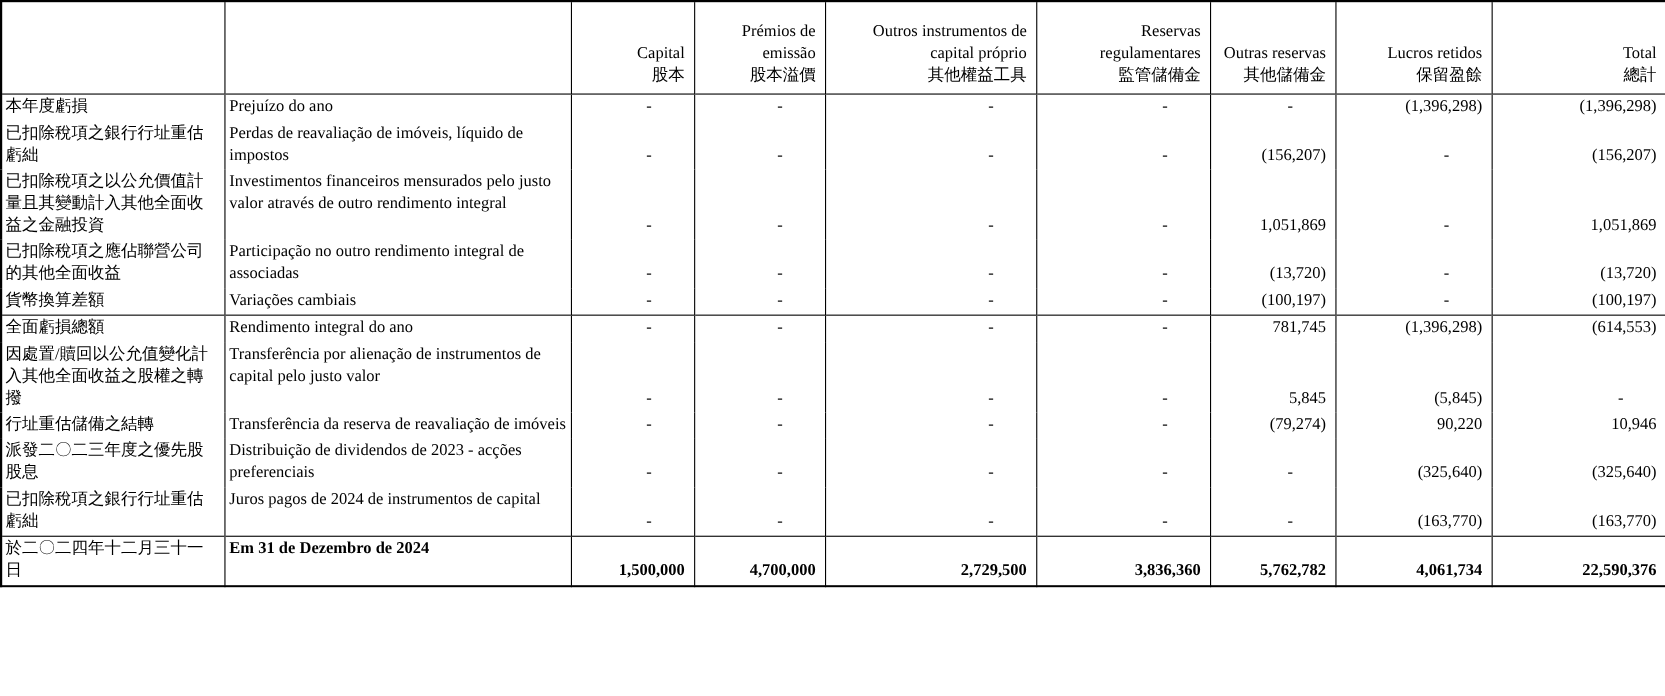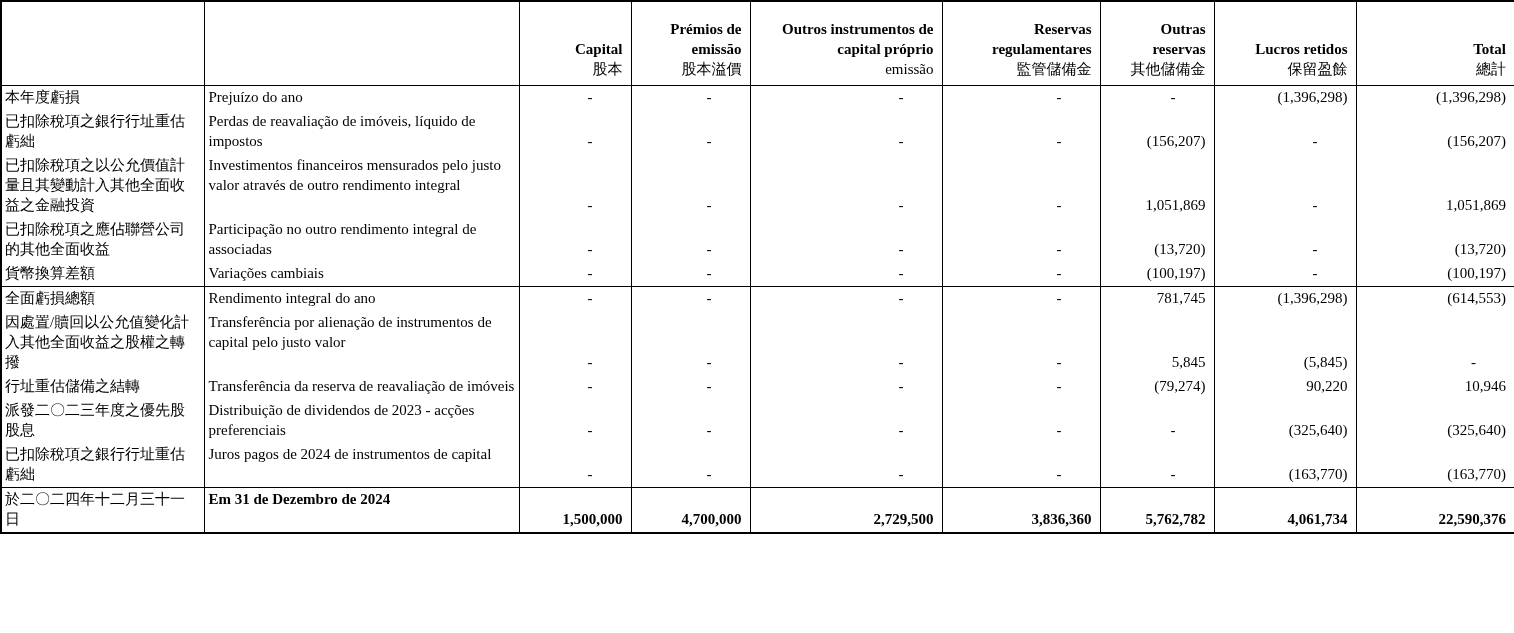--- a/index.html
+++ b/index.html
@@ -24,21 +24,21 @@
   }
   th:first-child, td:first-child { border-left: none; }
   thead tr { border-bottom: 1px solid #000; }
   thead th {
     vertical-align: bottom;
     height: 84px;
     padding-top: 4px;
     padding-bottom: 6px;
   }
   .colhead { text-align: right; padding-right: 8px; }
-  .head-pt { font-weight: bold; }
+  .head-pt { font-weight: normal; }
   .head-zh { font-weight: normal; }
   tbody.section { border-bottom: 1px solid #000; }
   tbody.section-last { border-bottom: none; }
   .lbl { vertical-align: top; text-align: left; }
   .lbl-zh { padding-left: 3px; }
   .num {
     text-align: right;
     vertical-align: bottom;
     padding-right: 8px;
     white-space: nowrap;
@@ -70,21 +70,21 @@
       <th class="colhead">
             <div class="head-pt">Capital</div>
             <div class="head-zh">股本</div>
           </th>
           <th class="colhead">
             <div class="head-pt">Prémios de emissão</div>
             <div class="head-zh">股本溢價</div>
           </th>
           <th class="colhead">
             <div class="head-pt">Outros instrumentos de capital próprio</div>
-            <div class="head-zh">emissão</div>
+            <div class="head-zh">其他權益工具</div>
           </th>
           <th class="colhead">
             <div class="head-pt">Reservas regulamentares</div>
             <div class="head-zh">監管儲備金</div>
           </th>
           <th class="colhead">
             <div class="head-pt">Outras reservas</div>
             <div class="head-zh">其他儲備金</div>
           </th>
           <th class="colhead">

